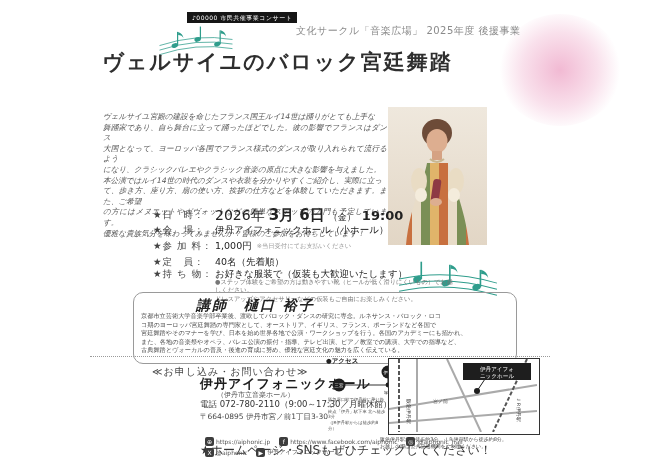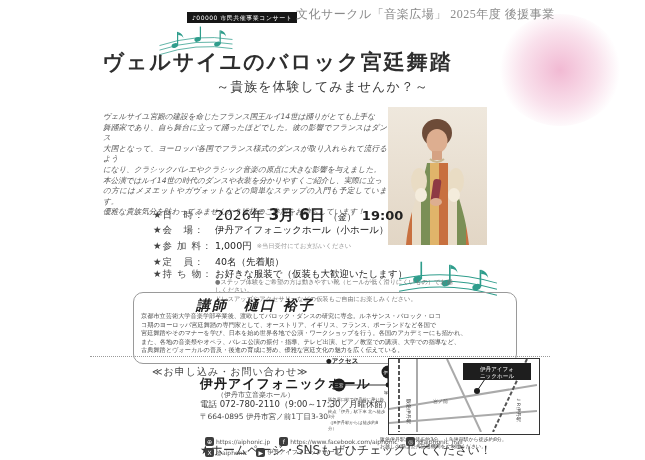--- a/index.html
+++ b/index.html
@@ -3,21 +3,21 @@
 <meta charset="utf-8">
 <style>
   html,body{margin:0;padding:0;background:#fff;}
   .canvas{position:relative;width:645px;height:460px;background:#ffffff;overflow:hidden;
           font-family:"DejaVu Sans",sans-serif;color:#333;}
   .abs{position:absolute;}
 
   
   .badge{left:187px;top:12px;background:#161616;color:#fff;font-size:6px;line-height:11px;
          padding:0 5px;letter-spacing:.5px;}
-  .badge-note{left:296px;top:6px;color:#8a8a8a;font-size:12px;letter-spacing:.5px;font-family:Liberation Serif, serif;}
+  .badge-note{left:296px;top:24px;color:#8a8a8a;font-size:10px;letter-spacing:.5px;}
 
   
   .blob{left:498px;top:14px;width:124px;height:112px;border-radius:50%;
         background:radial-gradient(circle,rgba(238,168,200,.8) 0%,rgba(238,168,200,.35) 45%,rgba(238,168,200,0) 72%);}
 
   
   .title{left:0;top:48px;width:555px;text-align:center;font-size:21px;font-weight:bold;
          letter-spacing:2px;color:#2e2e2e;}
   .subtitle{left:0;top:78px;width:645px;text-align:center;font-size:13px;color:#3a3a3a;letter-spacing:1px;}
 
@@ -94,28 +94,28 @@
       <path d="M26.5 12 q 6 2 7 8 q -2 -4 -7 -4 z"></path>
       <ellipse cx="52" cy="22" rx="4.2" ry="3" transform="rotate(-20 52 22)"></ellipse>
       <rect x="55" y="5" width="1.6" height="17"></rect>
       <ellipse cx="78" cy="28" rx="4.2" ry="3" transform="rotate(-20 78 28)"></ellipse>
       <rect x="81" y="10" width="1.6" height="18"></rect>
       <path d="M82.5 10 q 6 2 7 8 q -2 -4 -7 -4 z"></path>
     </g>
   </svg>
 
   <div class="abs title">ヴェルサイユのバロック宮廷舞踏</div>
-  <div class="abs subtitle">～貴族を体験してみませんか？～</div>
 
   <div class="abs intro">
     <div>ヴェルサイユ宮殿の建設を命じたフランス国王ルイ14世は踊りがとても上手な</div>
     <div>舞踊家であり、自ら舞台に立って踊ったほどでした。彼の影響でフランスはダンス</div>
     <div>大国となって、ヨーロッパ各国でフランス様式のダンスが取り入れられて流行るよう</div>
     <div>になり、クラシックバレエやクラシック音楽の原点に大きな影響を与えました。</div>
     <div>本公演ではルイ14世の時代のダンスや衣装を分かりやすくご紹介し、実際に立っ</div>
+    <div>て、歩き方、座り方、扇の使い方、挨拶の仕方などを体験していただきます。また、ご希望</div>
     <div>の方にはメヌエットやガヴォットなどの簡単なステップの入門も予定しています。</div>
     <div>優雅な貴族気分を味わってみませんか？皆様のご参加をお待ちしています！</div>
   </div>
 
   <svg class="abs photo" viewBox="0 0 99 138">
     <defs>
       <linearGradient id="pbg" x1="0" y1="0" x2="0" y2="1">
         <stop offset="0" stop-color="#efe8dd"></stop>
           <stop offset="1" stop-color="#e2d6c5"></stop>
       </linearGradient>

